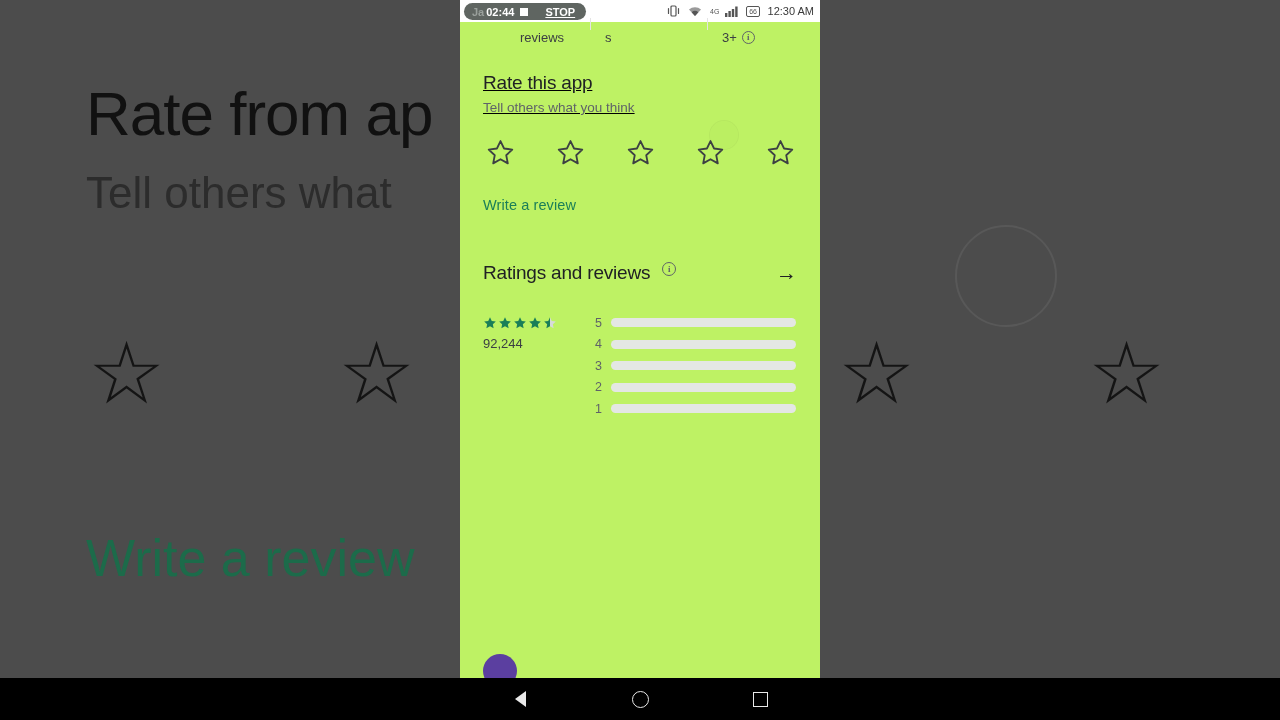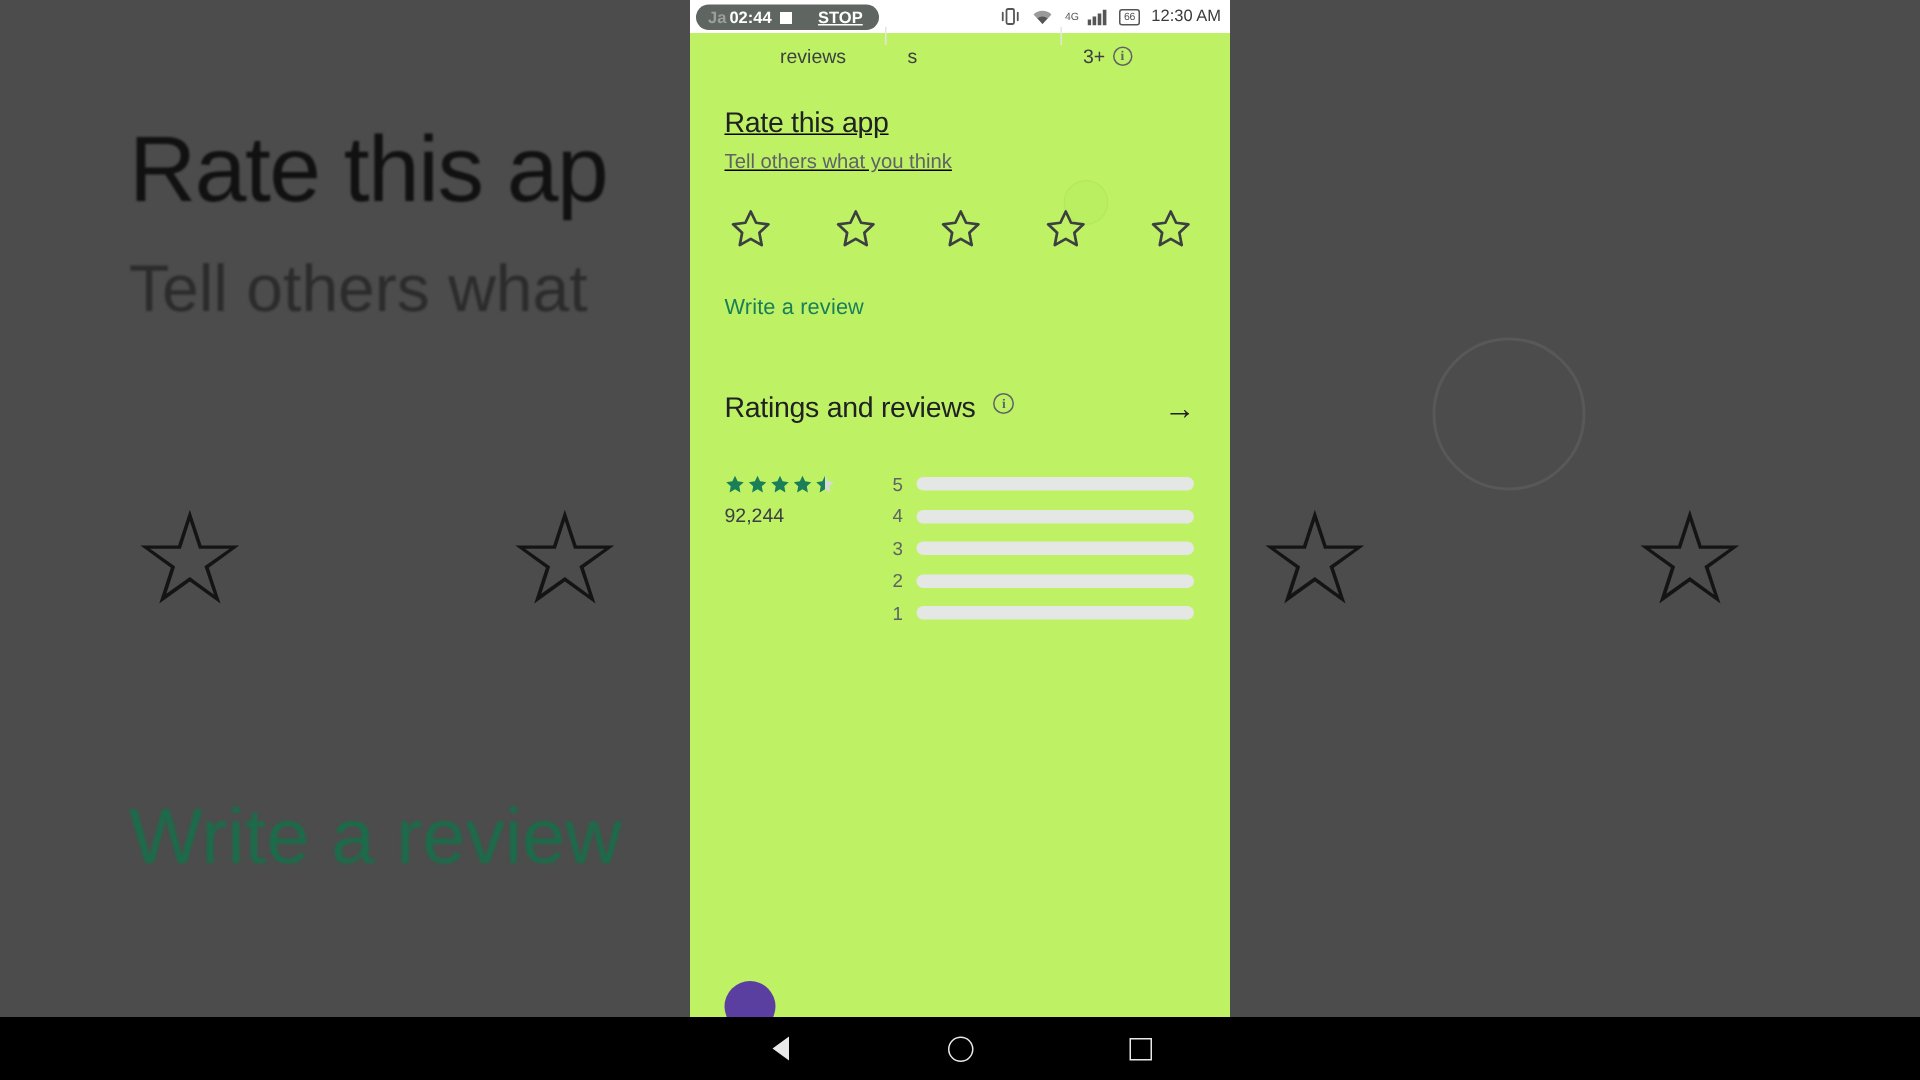--- a/index.html
+++ b/index.html
@@ -212,21 +212,21 @@
   .nb-recent { width: 15px; height: 15px; border: 1.6px solid #e9e9e9; }
   .navfill-l { position: absolute; left: 0; top: 678px; width: 460px; height: 42px; background: #000; }
   .navfill-r { position: absolute; left: 820px; top: 678px; width: 460px; height: 42px; background: #000; }
 </style>
 </head>
 <body>
 
 <div id="screen">
 
   <div class="backdrop">
-    <div class="bd-title">Rate this ap</div>
+    <div class="bd-title">Rate from ap</div>
     <div class="bd-sub">Tell others what</div>
     <div class="bd-link">Write a review</div>
     <div class="bd-star" style="left:88px;">☆</div>
     <div class="bd-star" style="left:338px;">☆</div>
     <div class="bd-star" style="left:838px;">☆</div>
     <div class="bd-star" style="left:1088px;">☆</div>
     <div class="bd-ripple"></div>
   </div>
 
   <div class="phone">

